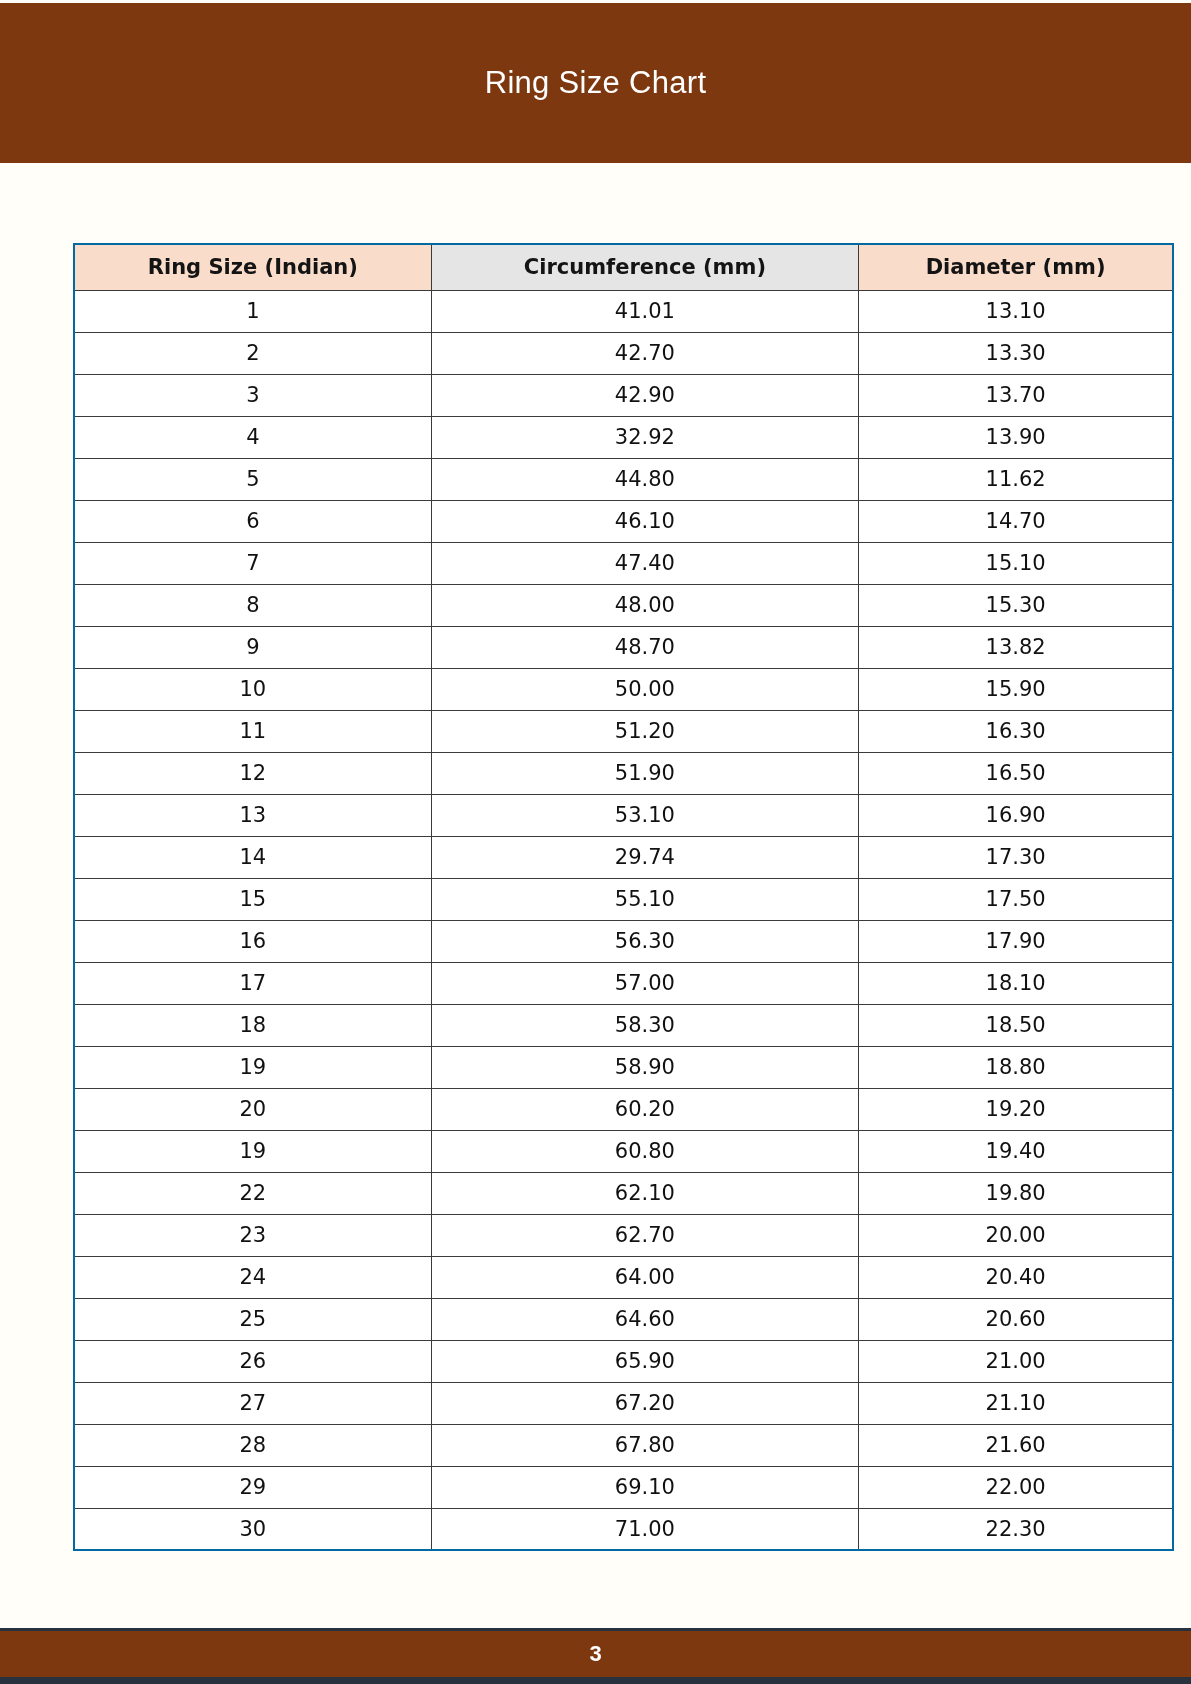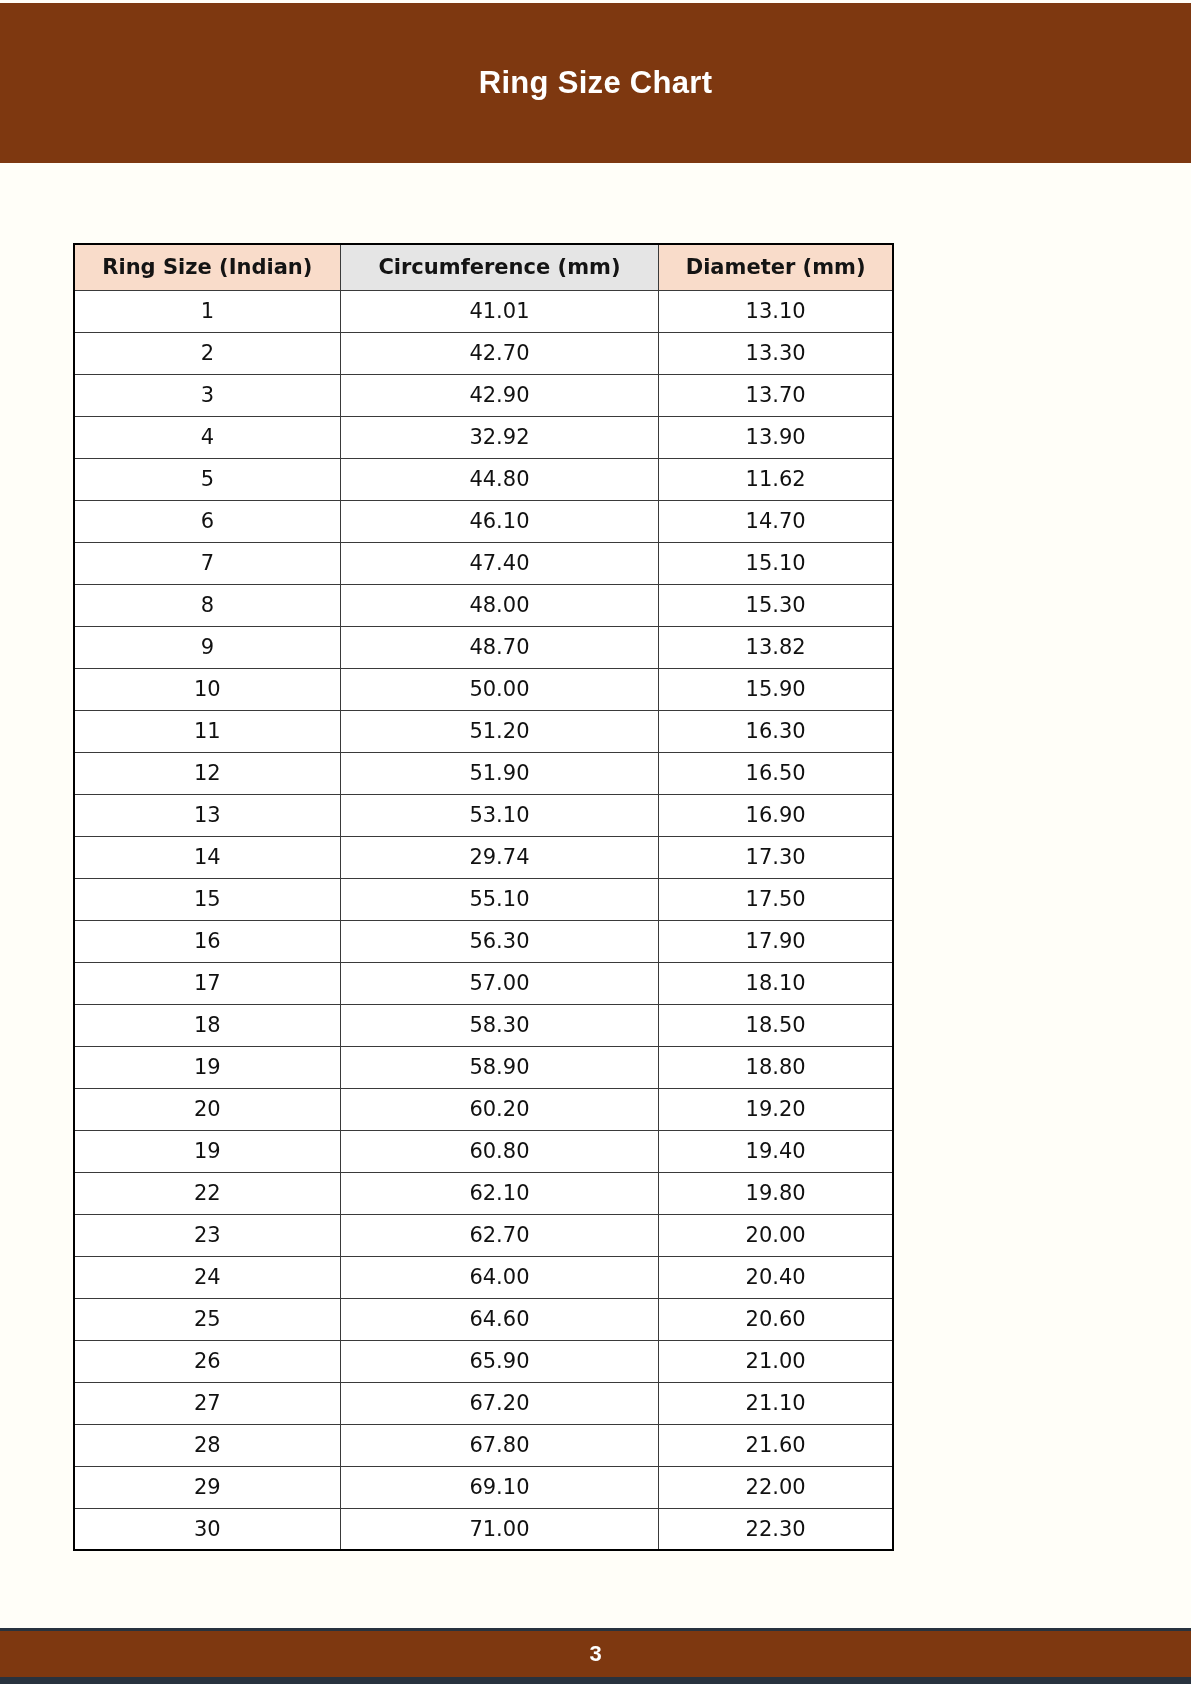--- a/index.html
+++ b/index.html
@@ -22,34 +22,34 @@
     height: 160px;
     display: flex;
     align-items: center;
     justify-content: center;
   }
   .banner h1 {
     margin: 0;
     color: #ffffff;
     font-family: "Liberation Sans", sans-serif;
     font-size: 31px;
-    font-weight: 700;
+    font-weight: 400;
     letter-spacing: 0.3px;
     text-align: right;
   }
 
   
   table.ring-table {
     position: absolute;
     left: 73px;
     top: 243px;
-    width: 821px;
+    width: 1101px;
     border-collapse: collapse;
     border-spacing: 0;
-    border: 2px solid #000000;
+    border: 2px solid #0369a1;
   }
   table.ring-table th,
   table.ring-table td {
     border: 1px solid #3a3a3a;
     text-align: center;
     vertical-align: middle;
     padding: 0;
   }
   table.ring-table th {
     height: 46px;

